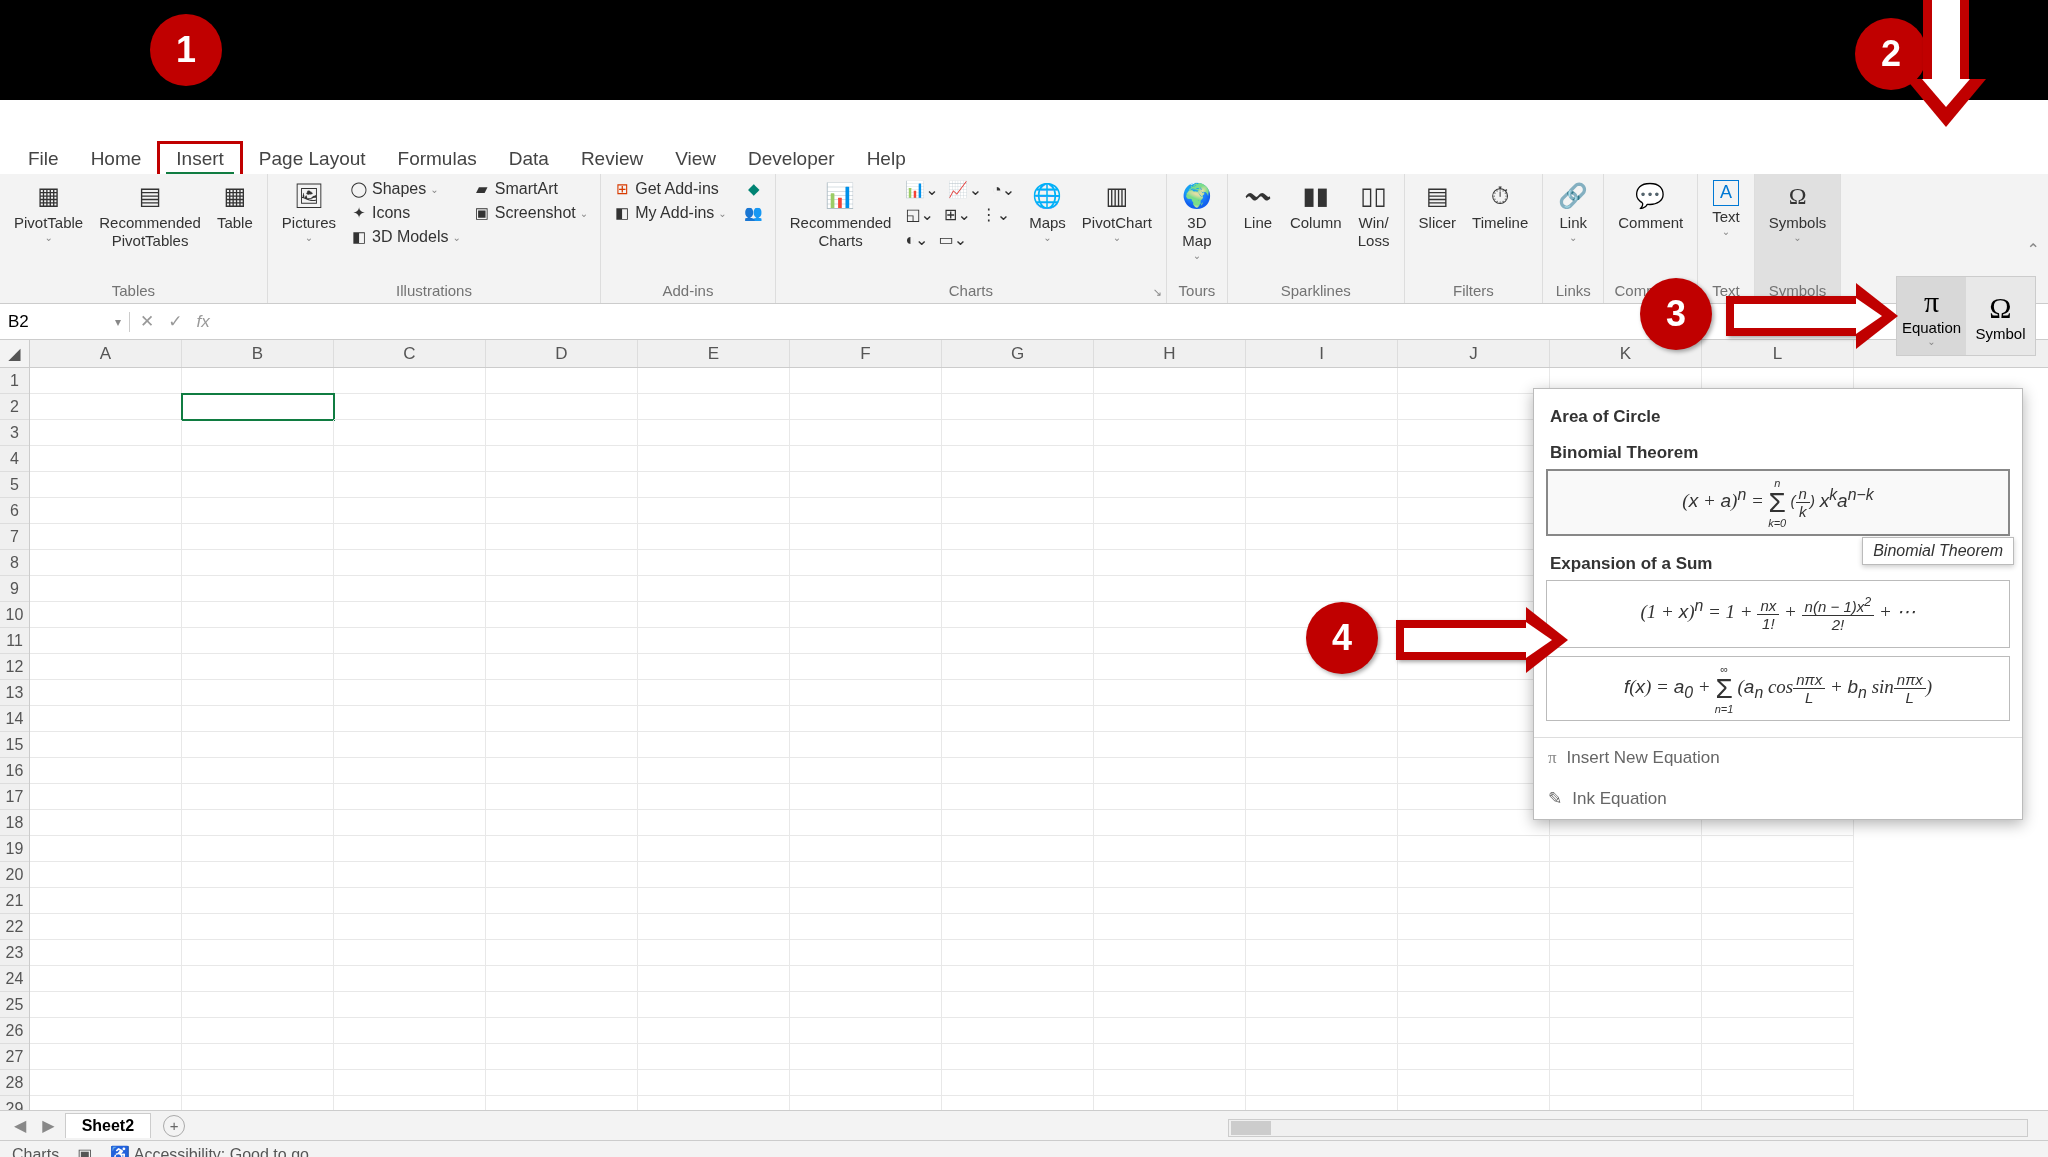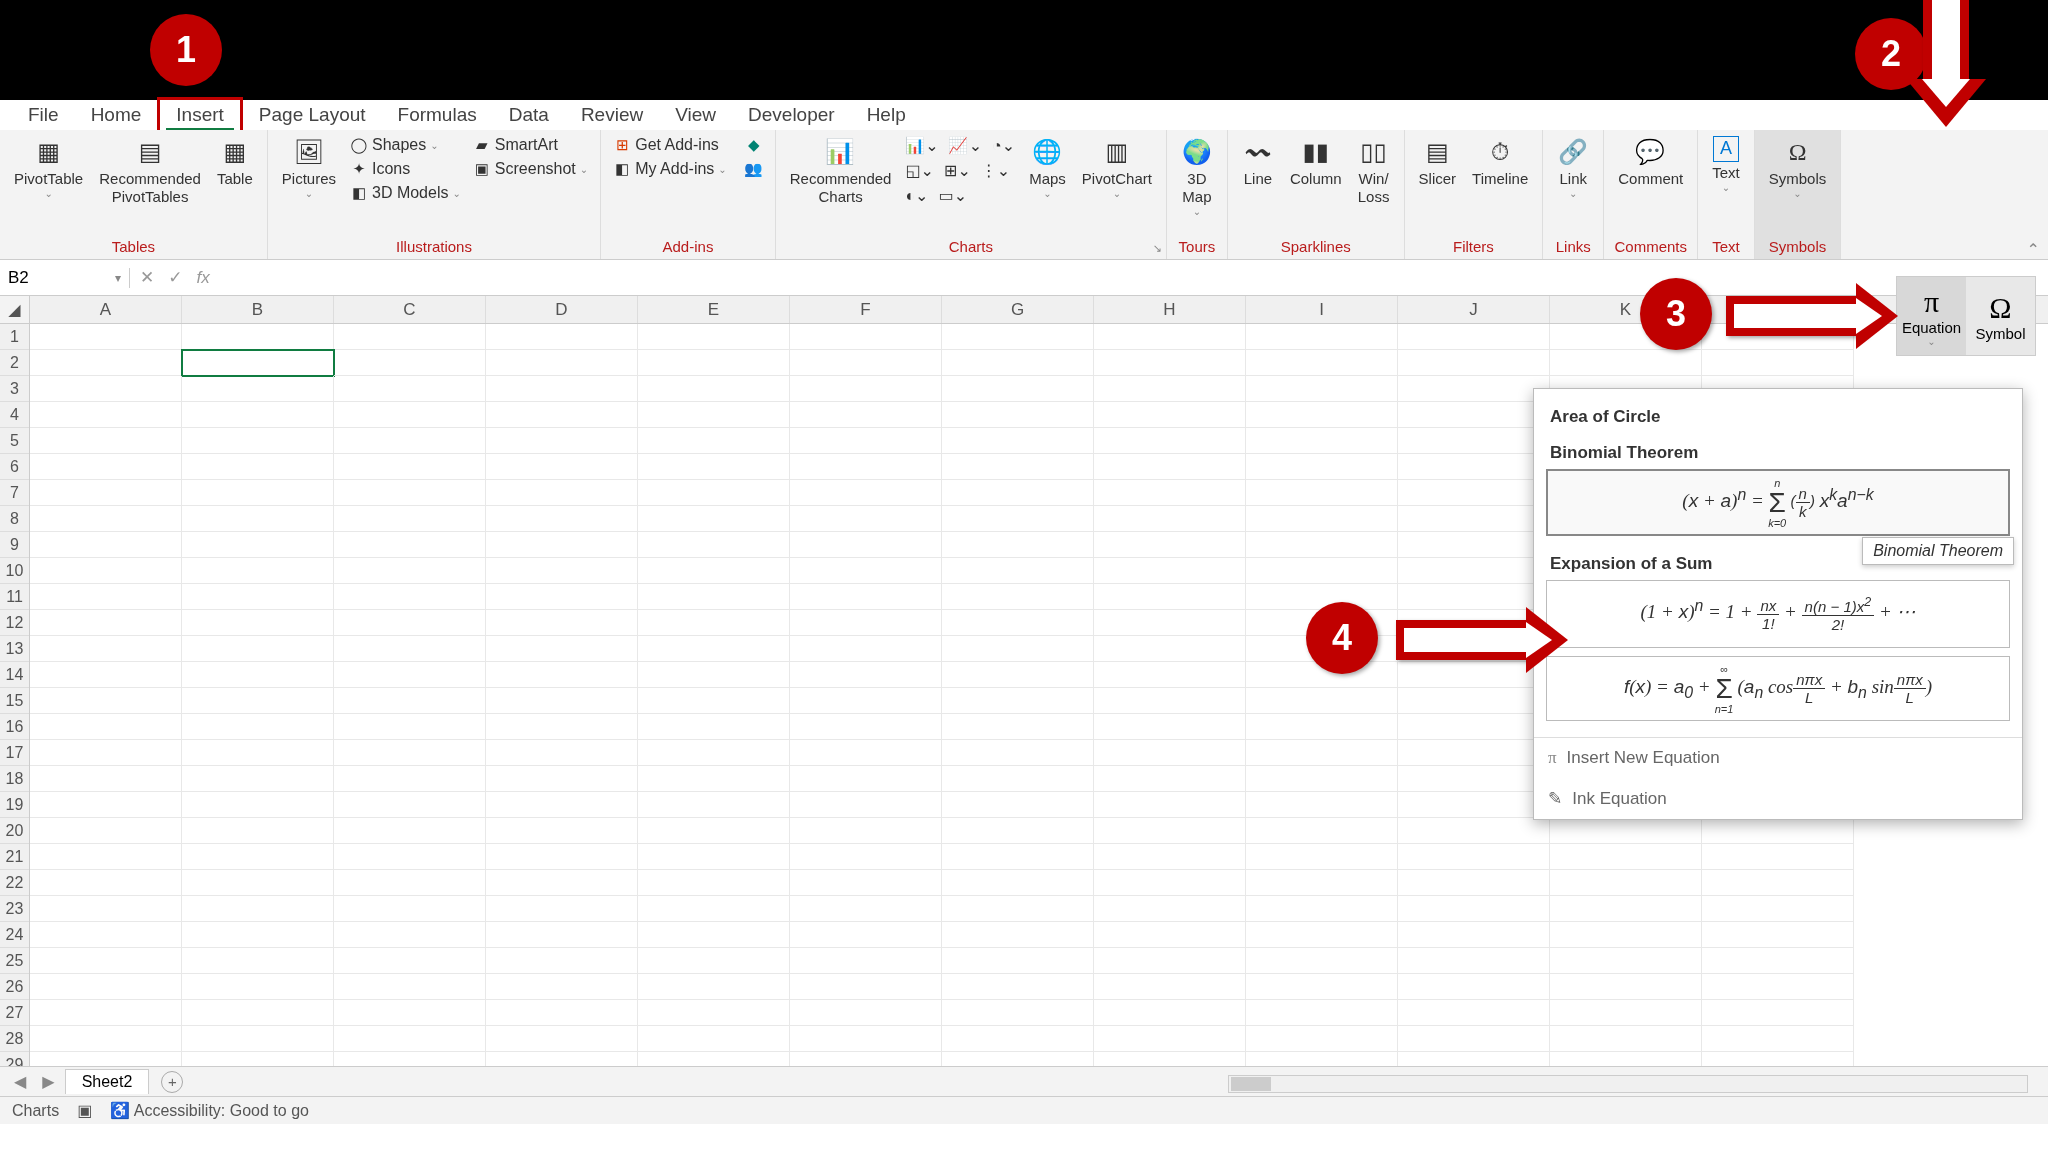--- a/index.html
+++ b/index.html
@@ -2,34 +2,34 @@
 <html><head>
 <meta charset="utf-8">
 <style>
 * { margin: 0; padding: 0; box-sizing: border-box; font-family: 'Segoe UI', Arial, sans-serif; }
 body { background: #fff; width: 2048px; height: 1157px; position: relative; overflow: hidden; transform-origin: top left; }
 
 
 .black-top { background: #000; height: 100px; width: 100%; }
 
 
-.menu-tabs { display: flex; align-items: center; height: 30px; background: #fff; padding: 0 12px; font-size: 19px; position: relative; }
+.menu-tabs { display: flex; align-items: center; height: 30px; background: #fff; padding: 0 12px; font-size: 19px; position: relative; margin-top: 44px; }
 .menu-tab { padding: 4px 16px; cursor: pointer; color: #444; }
 .menu-tab.active { border: 3px solid #C00000; position: relative; }
 .menu-tab.active::after { content:''; position:absolute; left:6px; right:6px; bottom:-2px; height:4px; background:#107C41; }
 
 .top-right { position: absolute; right: 10px; top: 103px; display: flex; align-items:center; gap: 18px; font-size: 18px; }
 .top-right span { color: #333; }
 .comments-icon::before { content:'💬'; margin-right:4px; font-size:15px; }
 .share-icon::before { content:'↗'; margin-right:4px; }
 
 
 .ribbon { background: #f3f3f3; height: 130px; display: flex; border-bottom: 1px solid #ccc; position: relative; }
 .ribbon-group { border-right: 1px solid #ddd; padding: 4px 8px 2px 8px; display:flex; flex-direction:column; justify-content:space-between; align-items:center; position:relative; }
-.ribbon-group-label { font-size: 15px; color: #b91c1c; text-align:center; padding-bottom:2px; }
+.ribbon-group-label { font-size: 15px; color: #737373; text-align:center; padding-bottom:2px; }
 .ribbon-group-content { display:flex; align-items:flex-start; gap:4px; flex:1; }
 .rbtn { display:flex; flex-direction:column; align-items:center; justify-content:center; font-size:15px; color:#333; padding:2px 6px; cursor:pointer; text-align:center; line-height:1.2; }
 .rbtn .ico { width:32px; height:32px; display:flex; align-items:center; justify-content:center; font-size:24px; margin-bottom:2px; }
 .smbtn { display:flex; align-items:center; font-size:16px; gap:4px; color:#333; padding:2px 4px; cursor:pointer; white-space:nowrap; }
 .smbtn .sico { width:18px; height:18px; display:inline-flex; align-items:center; justify-content:center; font-size:15px; }
 .col-stack { display:flex; flex-direction:column; gap:2px; }
 .dlg-launcher { position:absolute; bottom:4px; right:4px; font-size:11px; color:#888; }
 
 .symbols-active { background: #e0e0e0; }
 
@@ -68,21 +68,21 @@
 
 
 .symbols-pop { position:absolute; right:12px; top:276px; width:140px; height:80px; background:#e8e8e8; border:1px solid #ccc; display:flex; z-index:40; }
 .symbols-pop .ssbtn { flex:1; display:flex; flex-direction:column; align-items:center; justify-content:center; font-size:15px; cursor:pointer; }
 .symbols-pop .ssbtn.active { background:#d8d8d8; }
 .symbols-pop .ssbtn .bigico { font-size:30px; font-family: 'Cambria Math', serif; }
 
 
 .sheet-tabs { height:30px; background:#f3f3f3; border-top:1px solid #ccc; display:flex; align-items:center; padding:0 8px; font-size:16px; gap:4px; position:relative; }
 .navbtn { color:#888; padding:0 6px; cursor:pointer; }
-.sheet-tab { background:#fff; border:1px solid #ccc; border-bottom:none; padding:3px 16px; cursor:pointer; }
+.sheet-tab { background:#fff; border:1px solid #ccc; border-bottom:none; padding:3px 16px; cursor:pointer;font-weight:bold; }
 .add-sheet { width:22px; height:22px; border:1px solid #aaa; border-radius:50%; display:flex; align-items:center; justify-content:center; font-size:15px; color:#666; margin-left:8px; cursor:pointer; }
 .hsbar { position:absolute; right:20px; bottom:3px; width:800px; height:18px; background:#f0f0f0; border:1px solid #ccc; }
 .hsbar .thumb { position:absolute; left:2px; width:40px; top:1px; bottom:1px; background:#ccc; }
 
 
 .status-bar { height:28px; background:#f3f3f3; border-top:1px solid #ccc; display:flex; align-items:center; padding:0 12px; font-size:16px; color:#555; gap:18px; }
 
 
 .callout { position:absolute; z-index:200; }
 .callout-circle { width:72px; height:72px; background:#C00000; border-radius:50%; display:flex; align-items:center; justify-content:center; color:#fff; font-size:36px; font-weight:700; box-shadow: 2px 2px 4px rgba(0,0,0,0.35); }

